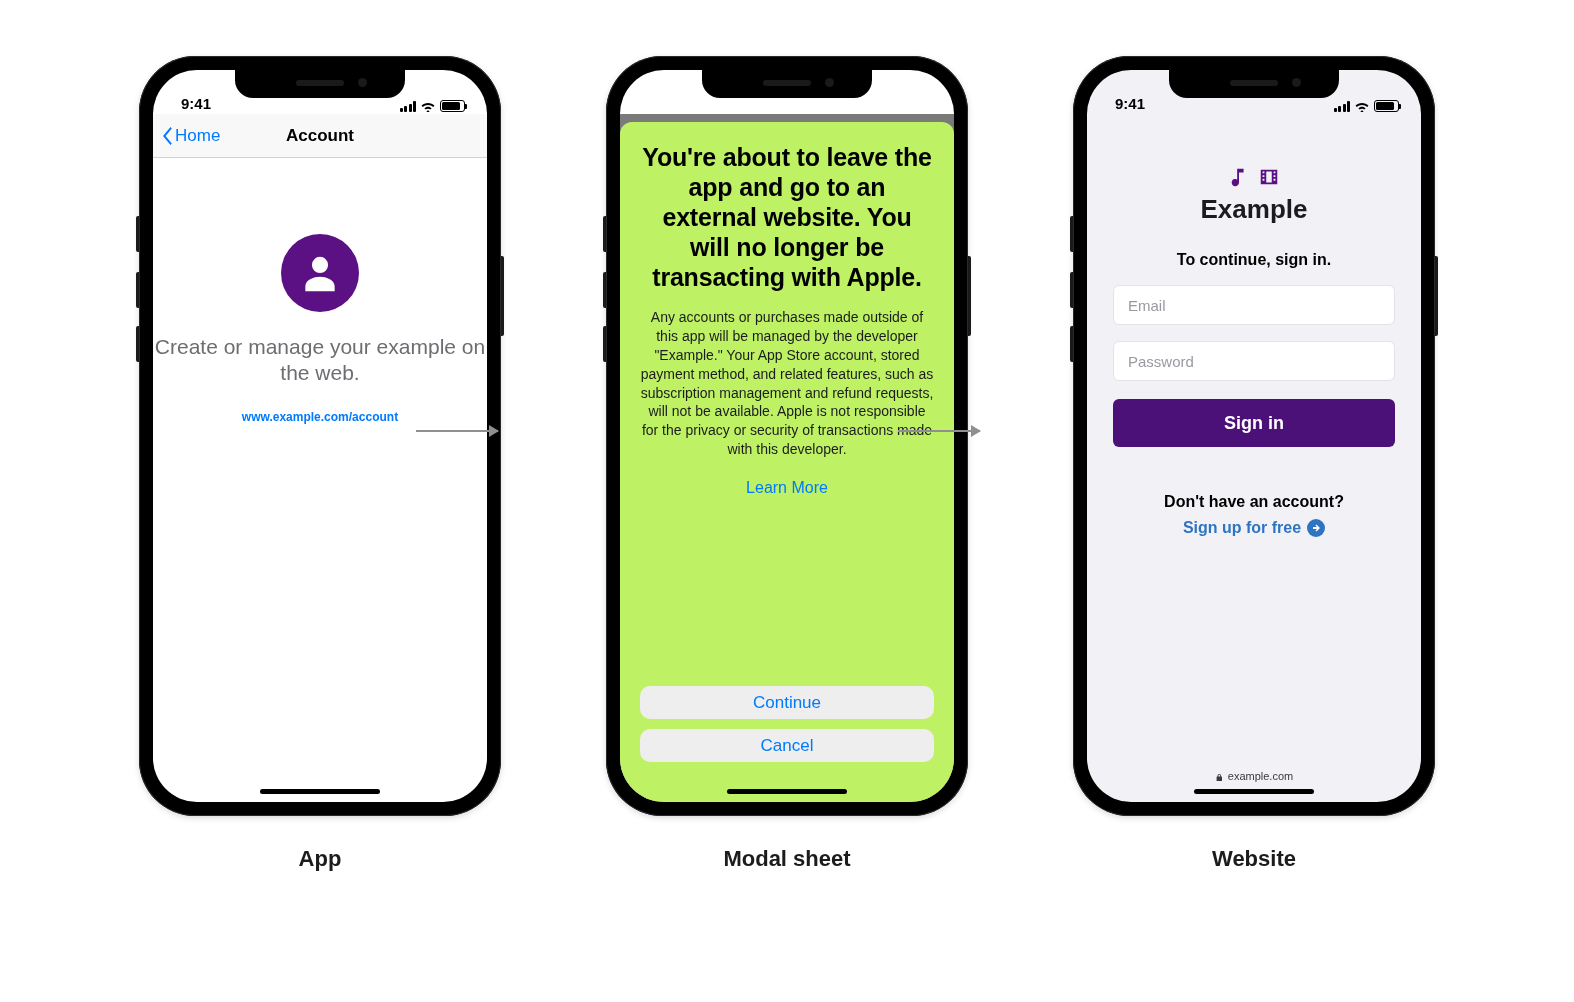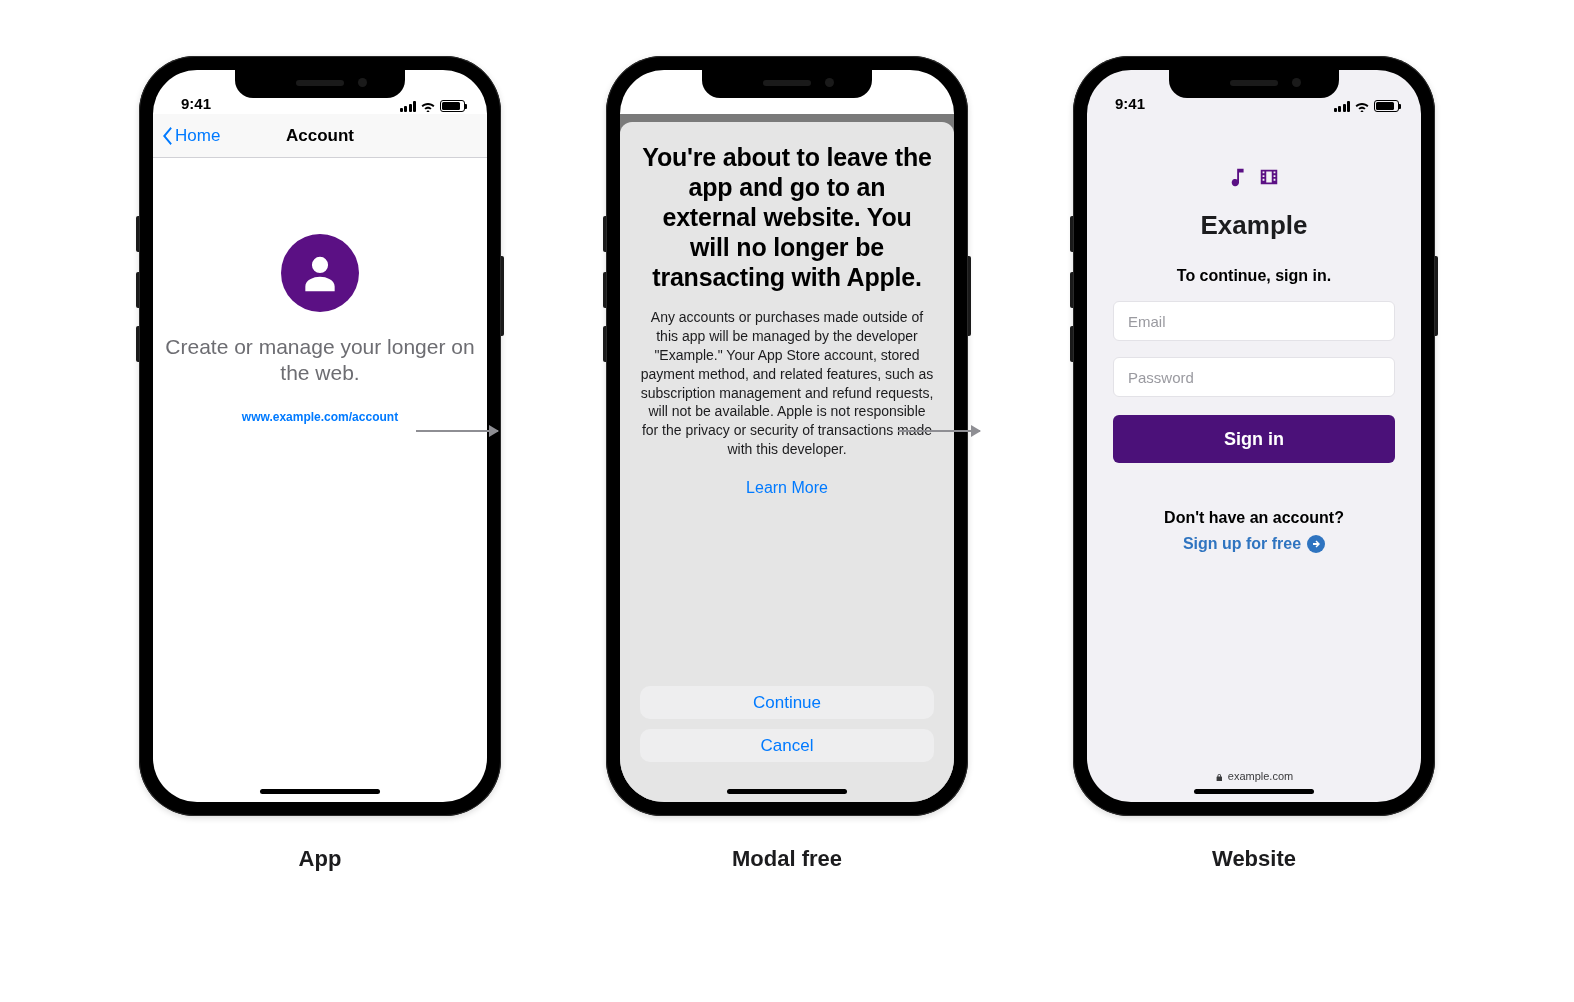--- a/index.html
+++ b/index.html
@@ -114,40 +114,40 @@
     width:78px; height:78px; border-radius:50%; background:#5b1084;
     display:flex; align-items:center; justify-content:center;
   }
   .avatar svg{width:44px;height:44px;fill:#fff;}
   .app-msg { margin-top:22px; font-size:21px; color:#6d6d72; text-align:center; line-height:1.25; }
   .app-link { margin-top:23px; color:#007aff; font-size:12px; font-weight:600; cursor:pointer;}
 
   
   .modal-bg { background:#7a7a7a; flex:1; display:flex; flex-direction:column; }
   .sheet {
-    flex:1; background:#e5e5e5; border-top-left-radius:12px; border-top-right-radius:12px;
+    flex:1; background:#bef264; border-top-left-radius:12px; border-top-right-radius:12px;
     margin-top:8px; display:flex; flex-direction:column; padding: 20px 20px 40px;
   }
   .sheet-title { font-size:25px; font-weight:800; line-height:1.2; text-align:center; letter-spacing:-0.2px;}
   .sheet-body  { margin-top:16px; font-size:14px; color:#1c1c1e; text-align:center; line-height:1.35;}
   .sheet .learn { margin-top:20px; text-align:center; color:#007aff; font-size:16px; cursor:pointer;}
   .sheet .spacer{ flex:1; }
   .sheet-btn {
     height:33px; border-radius:10px; background:#eeeeef; color:#007aff;
     display:flex; align-items:center; justify-content:center; font-size:17px; font-weight:500;
     cursor:pointer;
   }
   .sheet-btn + .sheet-btn { margin-top:10px; }
 
   
   .screen.grey { background:#f2f1f5;}
   .web-body { flex:1; display:flex; flex-direction:column; align-items:center; padding:52px 26px 0;}
   .brand-icons { display:flex; gap:8px; align-items:center; }
   .brand-icons svg { width:22px; height:22px; fill:#5b1084;}
-  .brand { font-size:26px; font-weight:800; color:#1c1c1e; margin-top:22px;text-align:right;}
+  .brand { font-size:26px; font-weight:800; color:#1c1c1e; margin-top:6px;text-align:right;}
   .subtitle { margin-top:26px; font-size:16px; font-weight:700; }
   .field {
     width:100%; height:40px; background:#fff; border:1px solid #e3e2e7; border-radius:6px;
     padding:0 14px; display:flex; align-items:center; color:#9a9aa0; font-size:15px; margin-top:16px;
   }
   .signin-btn {
     width:100%; height:48px; margin-top:18px; border-radius:6px;
     background:#4b1179; color:#fff; font-size:18px; font-weight:600;
     display:flex; align-items:center; justify-content:center; cursor:pointer;
   }
@@ -208,21 +208,21 @@
             <span>Home</span>
           </div>
           <span class="nav-title">Account</span>
         </div>
         <div class="app-body">
           <div class="avatar">
             <svg viewBox="0 0 24 24">
                 <path d="M12 12a4.4 4.4 0 100-8.8 4.4 4.4 0 000 8.8zm0 2c-3.6 0-8 1.8-8 5.4V22h16v-2.6c0-3.6-4.4-5.4-8-5.4z"></path>
               </svg>
           </div>
-          <div class="app-msg">Create or manage your longer on the web.</div>
+          <div class="app-msg">Create or manage your example on the web.</div>
           <div class="app-link">www.example.com/account</div>
         </div>
         <div class="home-indicator"></div>
       </div>
     </div>
     <div class="caption">App</div>
   </div>
 
   <div class="col">
     <div class="phone">
@@ -253,21 +253,21 @@
             <div class="sheet-body">Any accounts or purchases made outside of this app will be managed by the developer "Example." Your App Store account, stored payment method, and related features, such as subscription management and refund requests, will not be available. Apple is not responsible for the privacy or security of transactions made with this developer.</div>
             <div class="learn">Learn More</div>
             <div class="spacer"></div>
             <div class="sheet-btn">Continue</div>
             <div class="sheet-btn">Cancel</div>
           </div>
         </div>
         <div class="home-indicator"></div>
       </div>
     </div>
-    <div class="caption">Modal free</div>
+    <div class="caption">Modal sheet</div>
   </div>
 
   <div class="col">
     <div class="phone">
       <div class="screen grey">
         <div class="notch"></div>
         <div class="statusbar">
           <span>9:41</span>
           <span class="right">
             <span class="sig">

